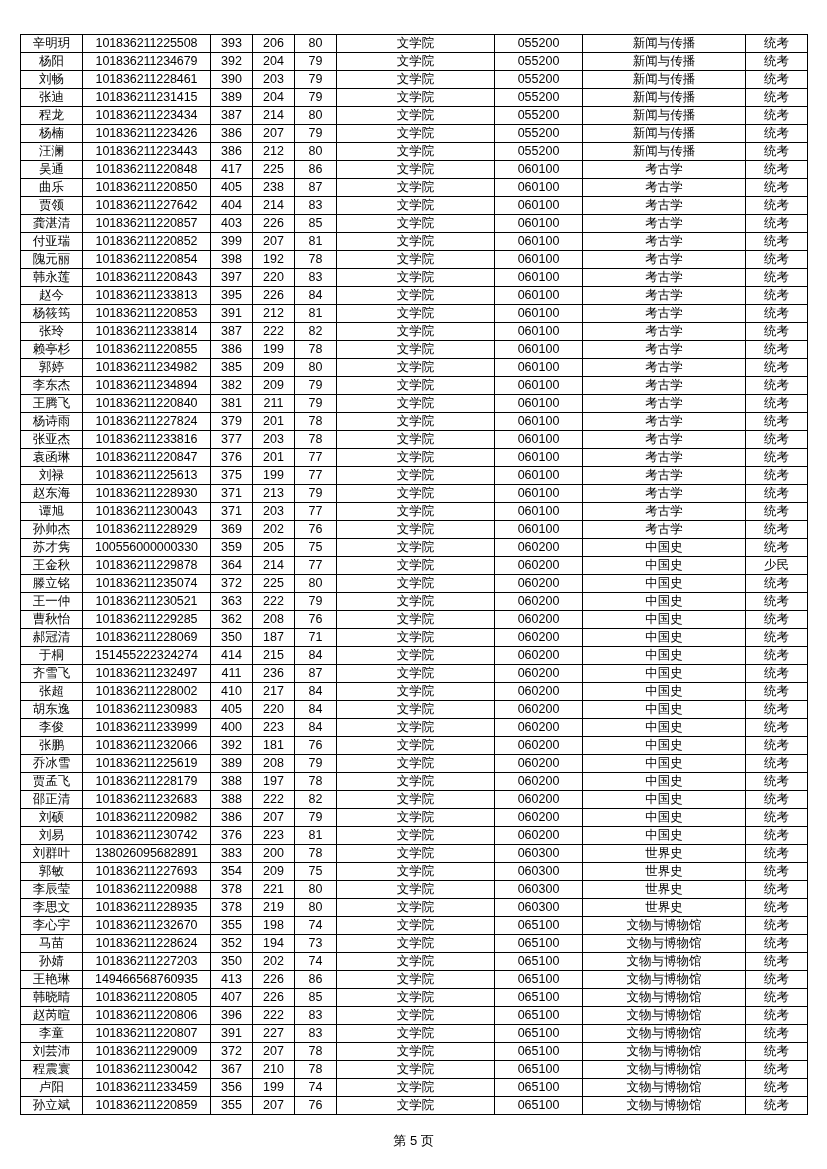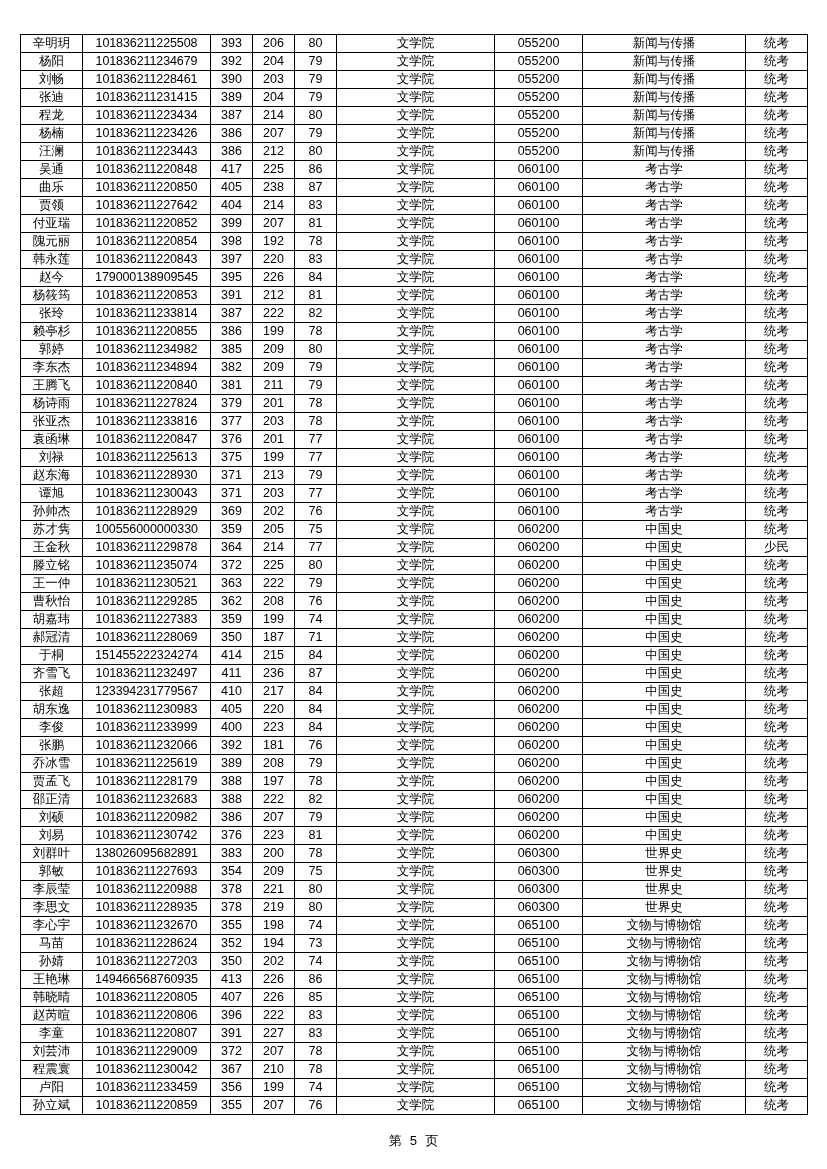--- a/index.html
+++ b/index.html
@@ -61,21 +61,21 @@
   td.major   { text-align: center; }
   td.type    { text-align: center; }
 
   .footer {
     position: absolute;
     left: 0;
     right: 0;
     top: 1132px;
     text-align: center;
     font-size: 13px;
-    font-family: Liberation Mono, monospace;
+    font-family: Liberation Sans, sans-serif;
   }
 </style>
 </head>
 <body>
 
 <div id="page">
 
   <table class="roster">
     <colgroup>
       <col class="c-name">
@@ -193,20 +193,31 @@
           <td class="id">101836211227642</td>
           <td class="num">404</td>
           <td class="num">214</td>
           <td class="num">83</td>
           <td class="college">文学院</td>
           <td class="code">060100</td>
           <td class="major">考古学</td>
           <td class="type">统考</td>
         </tr>
         <tr>
+          <td class="name">龚湛清</td>
+          <td class="id">101836211220857</td>
+          <td class="num">403</td>
+          <td class="num">226</td>
+          <td class="num">85</td>
+          <td class="college">文学院</td>
+          <td class="code">060100</td>
+          <td class="major">考古学</td>
+          <td class="type">统考</td>
+        </tr>
+        <tr>
           <td class="name">付亚瑞</td>
           <td class="id">101836211220852</td>
           <td class="num">399</td>
           <td class="num">207</td>
           <td class="num">81</td>
           <td class="college">文学院</td>
           <td class="code">060100</td>
           <td class="major">考古学</td>
           <td class="type">统考</td>
         </tr>
@@ -227,21 +238,21 @@
           <td class="num">397</td>
           <td class="num">220</td>
           <td class="num">83</td>
           <td class="college">文学院</td>
           <td class="code">060100</td>
           <td class="major">考古学</td>
           <td class="type">统考</td>
         </tr>
         <tr>
           <td class="name">赵今</td>
-          <td class="id">179000138909545</td>
+          <td class="id">101836211233813</td>
           <td class="num">395</td>
           <td class="num">226</td>
           <td class="num">84</td>
           <td class="college">文学院</td>
           <td class="code">060100</td>
           <td class="major">考古学</td>
           <td class="type">统考</td>
         </tr>
         <tr>
           <td class="name">杨筱筠</td>
@@ -435,31 +446,20 @@
           <td class="id">101836211229285</td>
           <td class="num">362</td>
           <td class="num">208</td>
           <td class="num">76</td>
           <td class="college">文学院</td>
           <td class="code">060200</td>
           <td class="major">中国史</td>
           <td class="type">统考</td>
         </tr>
         <tr>
-          <td class="name">胡嘉玮</td>
-          <td class="id">101836211227383</td>
-          <td class="num">359</td>
-          <td class="num">199</td>
-          <td class="num">74</td>
-          <td class="college">文学院</td>
-          <td class="code">060200</td>
-          <td class="major">中国史</td>
-          <td class="type">统考</td>
-        </tr>
-        <tr>
           <td class="name">郝冠清</td>
           <td class="id">101836211228069</td>
           <td class="num">350</td>
           <td class="num">187</td>
           <td class="num">71</td>
           <td class="college">文学院</td>
           <td class="code">060200</td>
           <td class="major">中国史</td>
           <td class="type">统考</td>
         </tr>
@@ -480,21 +480,21 @@
           <td class="num">411</td>
           <td class="num">236</td>
           <td class="num">87</td>
           <td class="college">文学院</td>
           <td class="code">060200</td>
           <td class="major">中国史</td>
           <td class="type">统考</td>
         </tr>
         <tr>
           <td class="name">张超</td>
-          <td class="id">123394231779567</td>
+          <td class="id">101836211228002</td>
           <td class="num">410</td>
           <td class="num">217</td>
           <td class="num">84</td>
           <td class="college">文学院</td>
           <td class="code">060200</td>
           <td class="major">中国史</td>
           <td class="type">统考</td>
         </tr>
         <tr>
           <td class="name">胡东逸</td>

